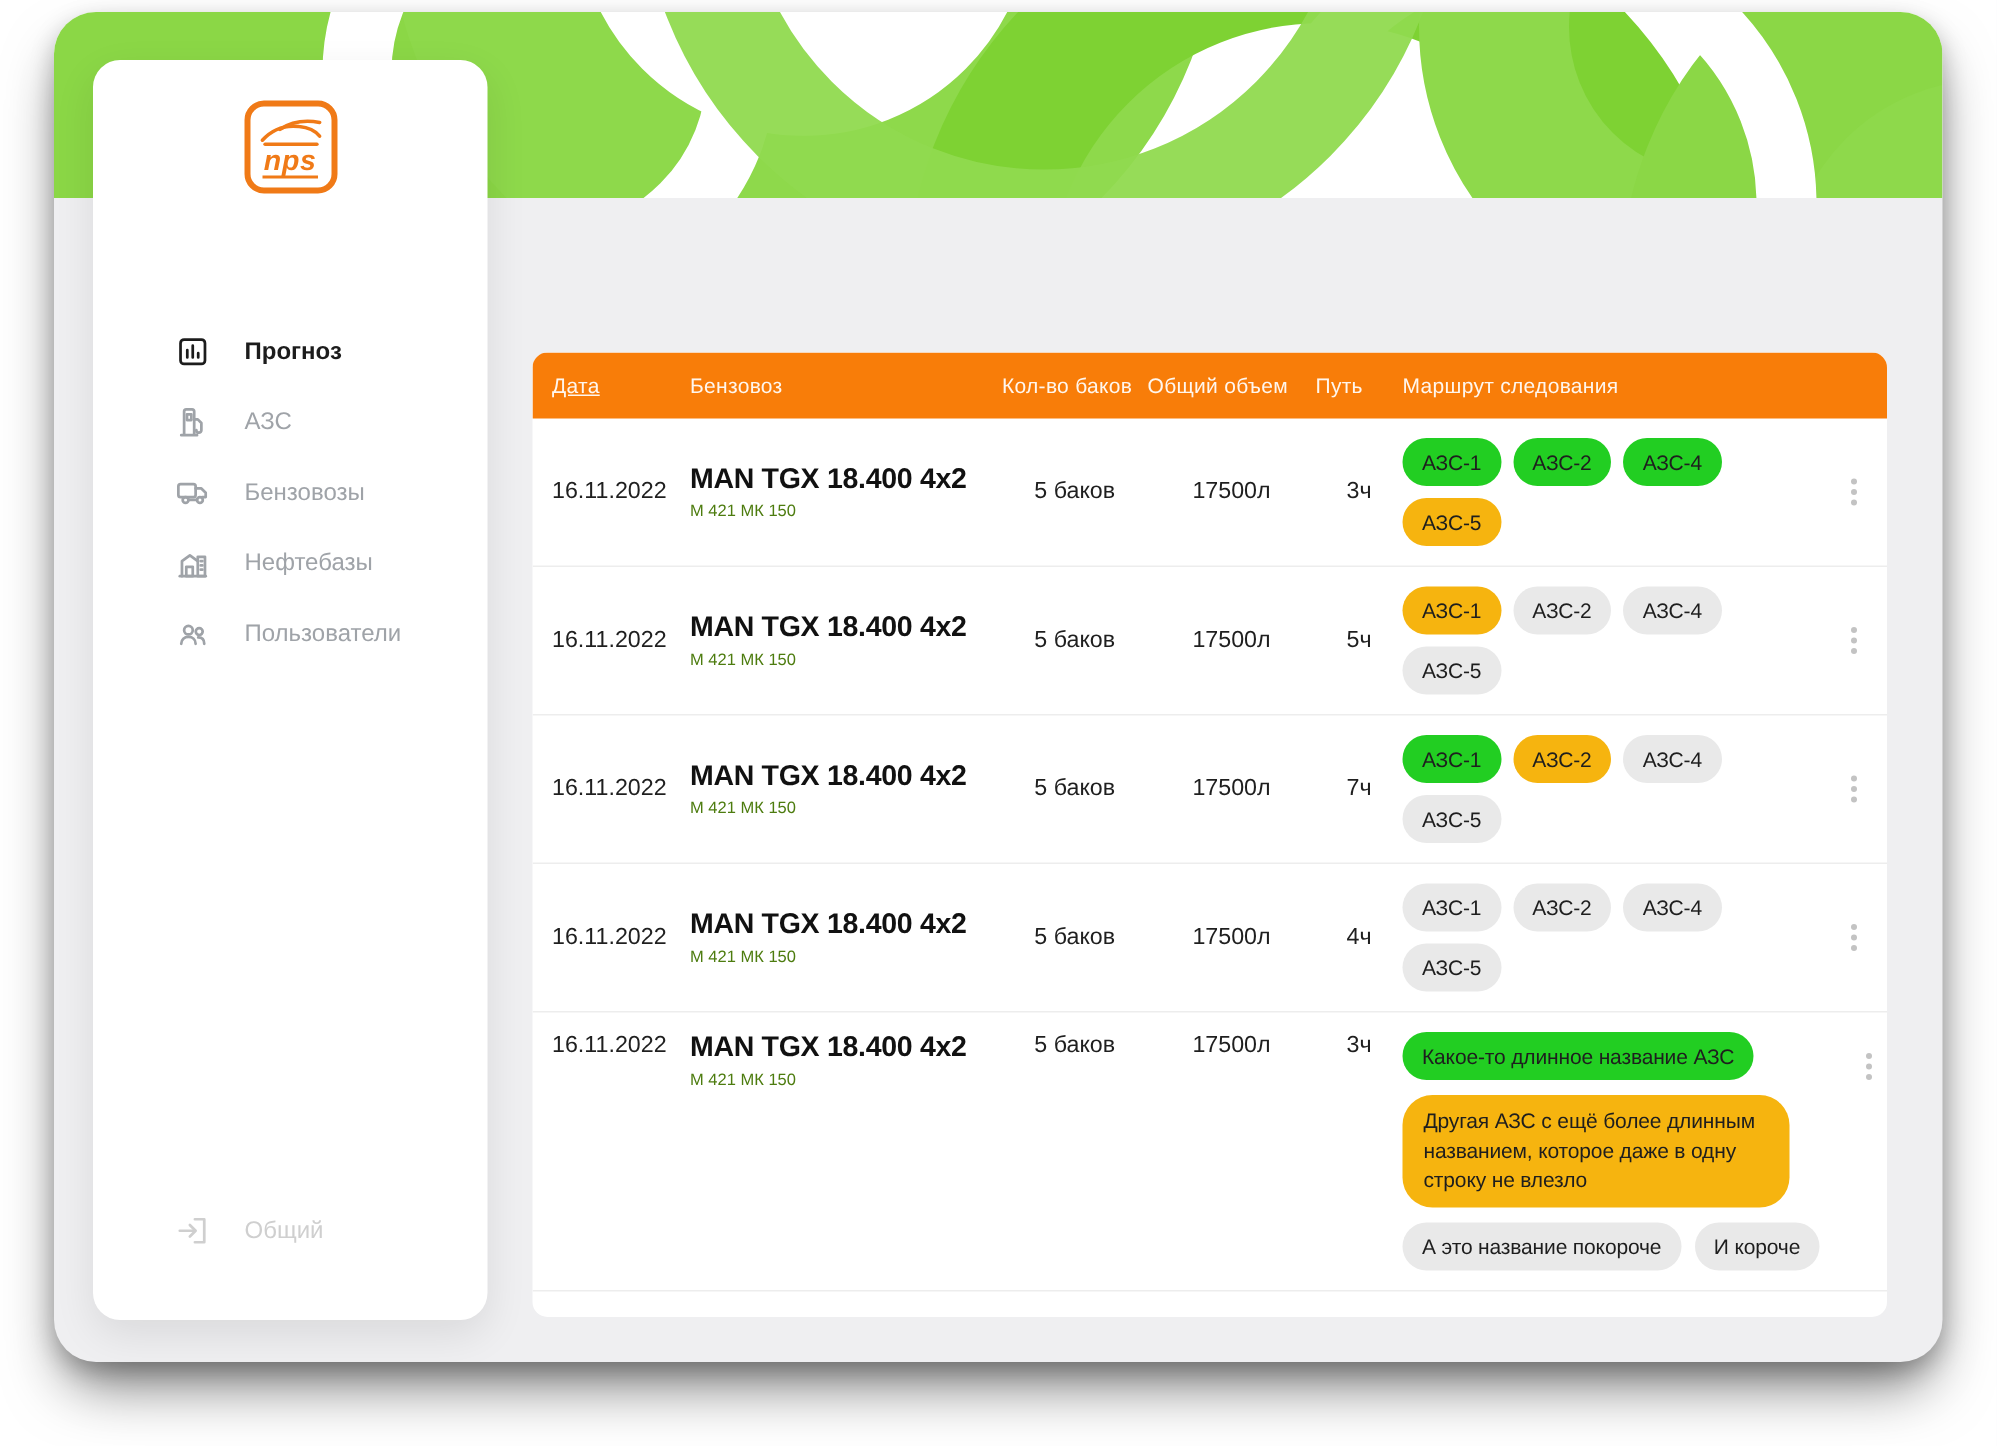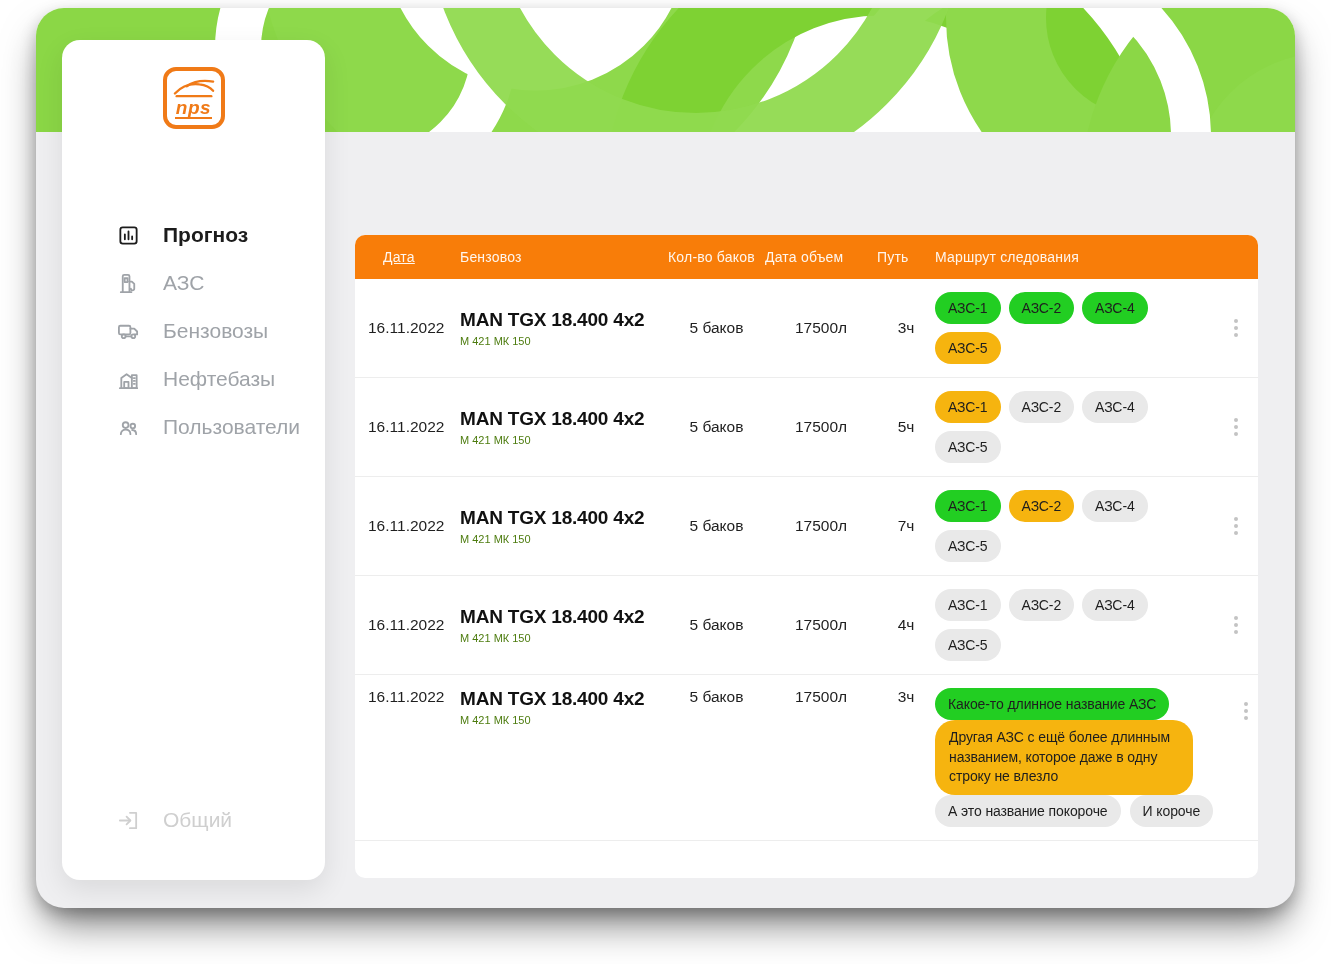--- a/index.html
+++ b/index.html
@@ -20,21 +20,21 @@
     background: #fff; border-radius: 18px; z-index: 6;
     box-shadow: 0 10px 28px rgba(0,0,0,.09); }
   .logo-wrap { display: flex; justify-content: center; padding-top: 27px; }
   .logo { width: 62px; height: 62px; border: 4px solid #F07A17; border-radius: 13px;
     display: flex; flex-direction: column; align-items: center; justify-content: center; gap: 1px; }
   .logo svg { width: 44px; height: 20px; }
   .logo-text { color: #F07A17; font-weight: bold; font-size: 19px; line-height: 17px;
     letter-spacing: .5px; border-bottom: 2.5px solid #F07A17; padding: 0 1px 1px; font-style: italic; }
   .nav { margin-top: 82px; display: flex; flex-direction: column; }
   .nav-item { display: flex; align-items: center; gap: 23px; padding: 12px 10px 12px 55px;
-    color: #9FA3A8; font-size: 21px; cursor: pointer; }
+    color: #9FA3A8; font-size: 16px; cursor: pointer; }
   .nav-item svg { width: 23px; height: 23px; flex: none; }
   .nav-item.active { color: #1C1C1C; font-weight: bold; }
   .nav-item.exit { position: absolute; left: 0; right: 0; bottom: 36px; color: #CFCFCF; }
 
   
   .page-header { position: absolute; left: 319px; right: 37px; top: 150px; height: 56px;
     display: flex; align-items: center; }
   .breadcrumb { font-size: 27px; font-weight: 300; color: #A6A6A6; letter-spacing: .3px; }
   .page-title { font-size: 27px; font-weight: bold; color: #161616; margin-left: 15px; }
   .spacer { flex: 1; }
@@ -46,30 +46,30 @@
   .btn-calc { width: 139px; height: 47px; margin-left: 10px; background: #1A9AF2; color: #fff;
     border: none; border-radius: 12px; font-size: 16.5px; cursor: pointer;
     font-family: "Liberation Sans", sans-serif; }
 
   
   .table-card { position: absolute; left: 319px; right: 37px; top: 227px; bottom: 30px;
     background: #fff; border-radius: 10px; overflow: hidden; }
   .tgrid { display: grid; grid-template-columns: 105px 208px 97px 112px 58px 1fr 45px; }
   .thead { background: #F87D09; height: 44px; align-items: center;
     color: rgba(255,255,255,.93); font-size: 14px; letter-spacing: .2px; }
-  .thead .c0 { padding-left: 28px; text-decoration: underline; }
+  .thead .c0 { padding-left: 13px; text-decoration: underline; }
   .trow { border-bottom: 1px solid #EDEDED; align-items: center; padding: 13px 0; min-height: 61px;
     font-size: 15.5px; color: #1F1F1F; }
   .trow.tall { align-items: flex-start; }
   .c0 { padding-left: 13px; }
   .cell-center { text-align: center; }
   .truck-model { font-weight: bold; font-size: 19px; color: #111; letter-spacing: -.2px; }
   .truck-plate { font-size: 11px; color: #4d7c0f; margin-top: 4px; }
   .route-cell { display: flex; flex-wrap: wrap; gap: 8px; align-items: center; padding-right: 8px; }
-  .route-stack { display: flex; flex-direction: column; gap: 0; align-items: flex-start; padding-right: 10px; }
+  .route-stack { display: flex; flex-direction: column; gap: 10px; align-items: flex-start; padding-right: 10px; }
   .route-line { display: flex; gap: 9px; }
   .pill { display: inline-block; padding: 8px 13px; border-radius: 18px; font-size: 14px;
     color: #1E1E1E; white-space: nowrap; letter-spacing: -.1px; }
   .pill[data-variant="green"] { background: #22CE22; }
   .pill[data-variant="amber"] { background: #F6B40F; }
   .pill[data-variant="gray"]  { background: #E9E9E9; }
   .pill.wrap { white-space: normal; max-width: 258px; border-radius: 20px; padding: 8px 14px;
     line-height: 1.4; }
   .kebab { display: flex; flex-direction: column; align-items: center; gap: 3px;
     cursor: pointer; padding: 6px 0; align-self: center; }
@@ -164,21 +164,21 @@
       <span>Общий</span>
     </div>
   </aside>
 
 
   <div class="table-card">
     <div class="tgrid thead">
       <div class="c0">Дата</div>
       <div>Бензовоз</div>
       <div>Кол-во баков</div>
-      <div>Дата объем</div>
+      <div>Общий объем</div>
       <div>Путь</div>
       <div>Маршрут следования</div>
       <div></div>
     </div>
 
     <div class="tgrid trow">
       <div class="c0">16.11.2022</div>
       <div>
         <div class="truck-model">MAN TGX 18.400 4x2</div>
         <div class="truck-plate">М 421 МК 150</div>

